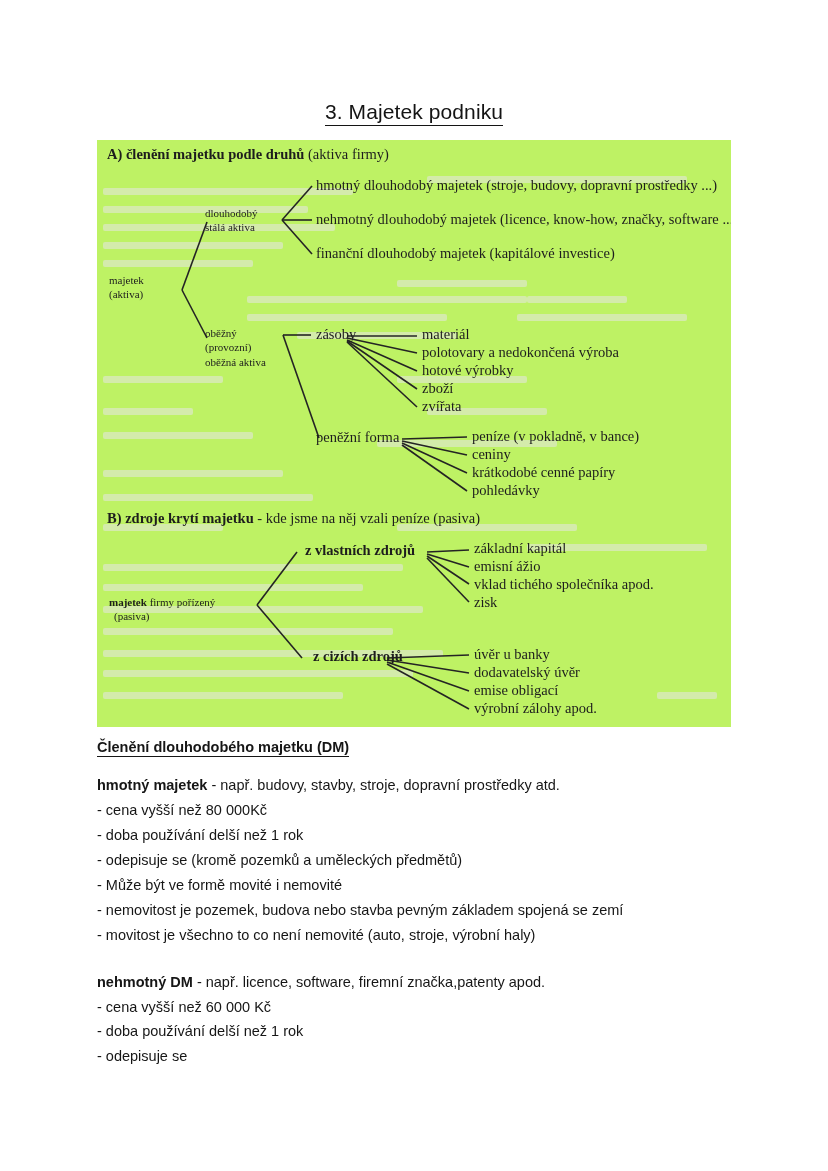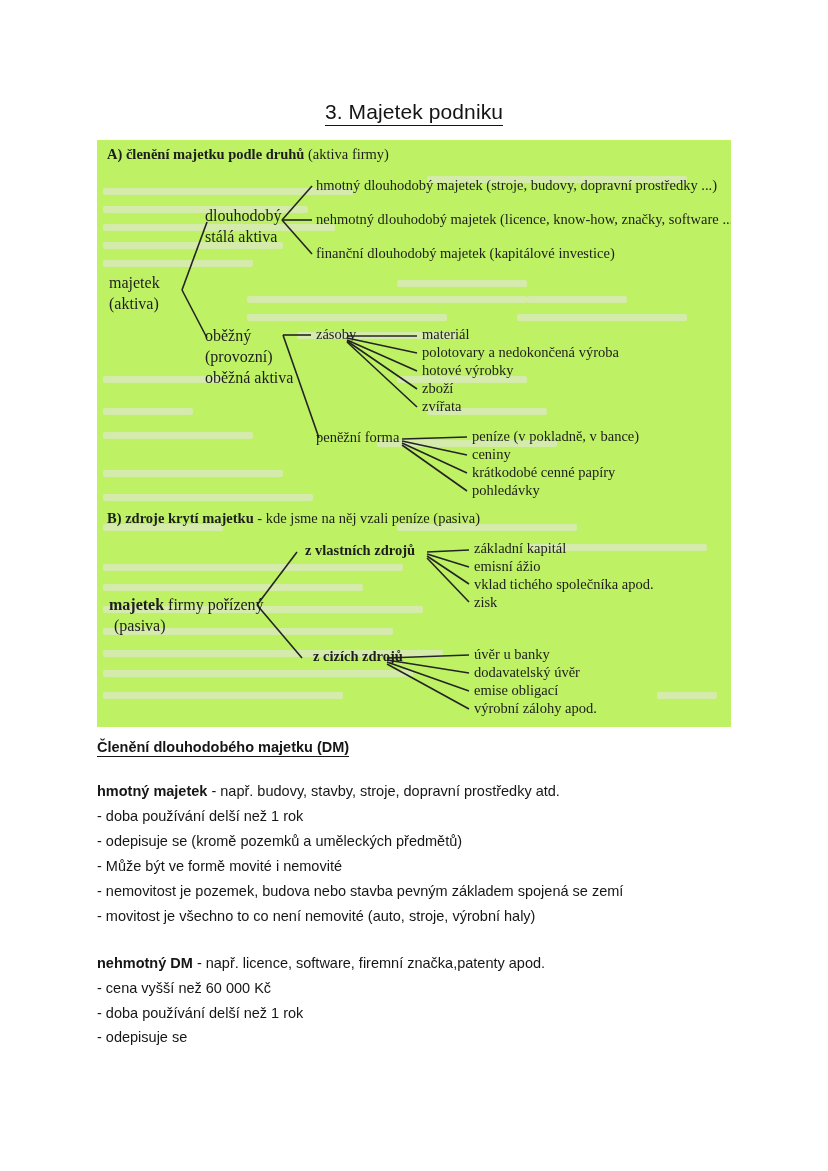--- a/index.html
+++ b/index.html
@@ -70,21 +70,21 @@
     top: 0;
     width: 634px;
     height: 587px;
     pointer-events: none;
   }
 
   .node {
     position: absolute;
     white-space: nowrap;
     line-height: 1.3;
-    font-size: 16px;
+    font-size: 11px;
   }
   .sect-head {
     position: absolute;
     white-space: nowrap;
     font-size: 14.5px;
   }
   .sect-head b { font-weight: bold; }
   .leaf {
     position: absolute;
     white-space: nowrap;
@@ -99,21 +99,21 @@
     width: 660px;
     font-family: "Liberation Sans", sans-serif;
     color: #161616;
   }
   #notes .h {
     font-size: 14.5px;
     font-weight: bold;
     display: inline-block;
     border-bottom: 1.4px solid #161616;
     padding-bottom: 1px;
-    margin-bottom: 22px;
+    margin-bottom: 16px;
   }
   #notes .blk { margin-bottom: 22px; }
   #notes .line {
     font-size: 14.5px;
     line-height: 1.72;
     white-space: nowrap;
   }
   #notes .line b { font-weight: bold; }
 </style>
 </head>
@@ -255,20 +255,21 @@
   <div class="leaf" style="left:377px; top:524px;">dodavatelský úvěr</div>
   <div class="leaf" style="left:377px; top:542px;">emise obligací</div>
   <div class="leaf" style="left:377px; top:560px;">výrobní zálohy apod.</div>
 </div>
 
 <div id="notes">
   <div class="h">Členění dlouhodobého majetku (DM)</div>
 
   <div class="blk">
     <div class="line"><b>hmotný majetek</b><span> - např. budovy, stavby, stroje, dopravní prostředky atd.</span></div>
+    <div class="line">- cena vyšší než 80 000Kč</div>
     <div class="line">- doba používání delší než 1 rok</div>
     <div class="line">- odepisuje se (kromě pozemků a uměleckých předmětů)</div>
     <div class="line">- Může být ve formě movité i nemovité</div>
     <div class="line">- nemovitost je pozemek, budova nebo stavba pevným základem spojená se zemí</div>
     <div class="line">- movitost je všechno to co není nemovité (auto, stroje, výrobní haly)</div>
   </div>
 
   <div class="blk">
     <div class="line"><b>nehmotný DM</b><span> - např. licence, software, firemní značka,patenty apod.</span></div>
     <div class="line">- cena vyšší než 60 000 Kč</div>

